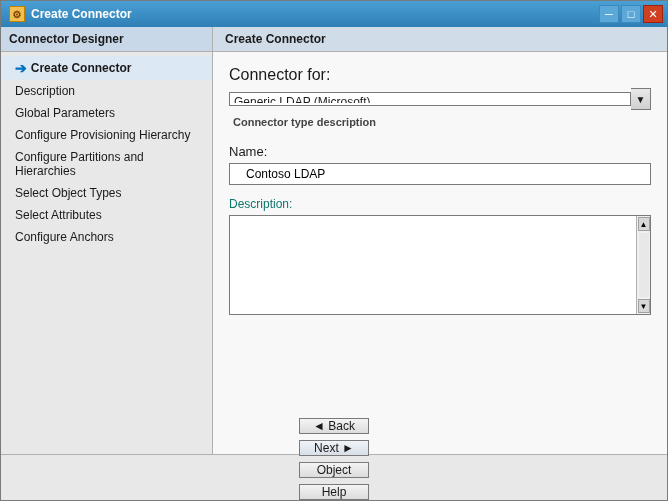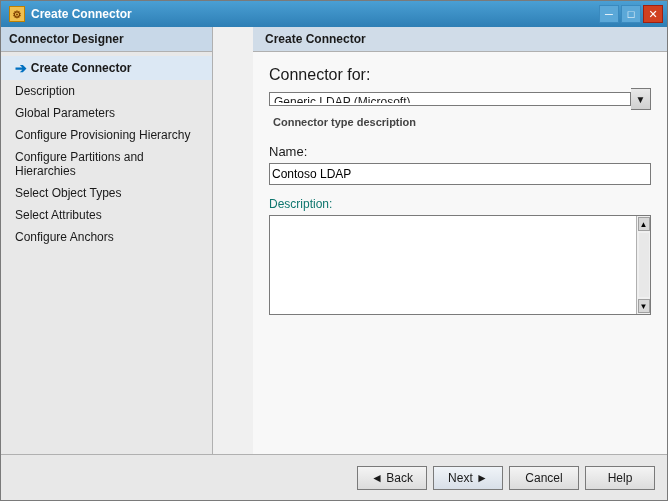--- a/index.html
+++ b/index.html
@@ -72,21 +72,20 @@
     .title-btn.close-btn {
       background: #d04020;
       border-color: #a02010;
     }
 
     
     .main-content {
       display: flex;
       flex: 1;
       overflow: hidden;
-      gap: 40px;
     }
 
     
     .sidebar {
       width: 212px;
       background: #e8e8e8;
       border-right: 1px solid #b0b0b0;
       display: flex;
       flex-direction: column;
       flex-shrink: 0;
@@ -191,21 +190,21 @@
 
     .name-label {
       font-size: 13px;
       color: #1a1a1a;
       margin-bottom: 4px;
     }
     .name-input {
       width: 100%;
       height: 22px;
       border: 1px solid #7a7a7a;
-      padding: 2px 2px;
+      padding: 2px 16px;
       font-size: 12px;
       background: white;
       margin-bottom: 12px;
     }
 
     .desc-label {
       font-size: 12px;
       color: #0f766e;
       margin-bottom: 4px;
     }
@@ -261,20 +260,21 @@
     .bottom-bar {
       height: 46px;
       background: #e8e8e8;
       border-top: 1px solid #b0b0b0;
       display: flex;
       align-items: center;
       justify-content: flex-end;
       padding: 0 12px;
       gap: 6px;
       flex-shrink: 0;
+      flex-direction: column;
     }
     .btn {
       height: 24px;
       min-width: 70px;
       padding: 0 12px;
       border: 1px solid #7a7a7a;
       background: linear-gradient(to bottom, #f4f4f4, #dcdcdc);
       font-size: 12px;
       color: #1a1a1a;
       cursor: pointer;
@@ -367,16 +367,16 @@
             <div class="scroll-btn">▼</div>
           </div>
         </div>
       </div>
     </div>
   </div>
 
   <div class="bottom-bar">
     <button class="btn">◄ Back</button>
     <button class="btn btn-primary">Next ►</button>
-    <button class="btn">Cancel</button>
+    <button class="btn">Object</button>
     <button class="btn">Help</button>
   </div>
 </div>
 
 </body></html>

